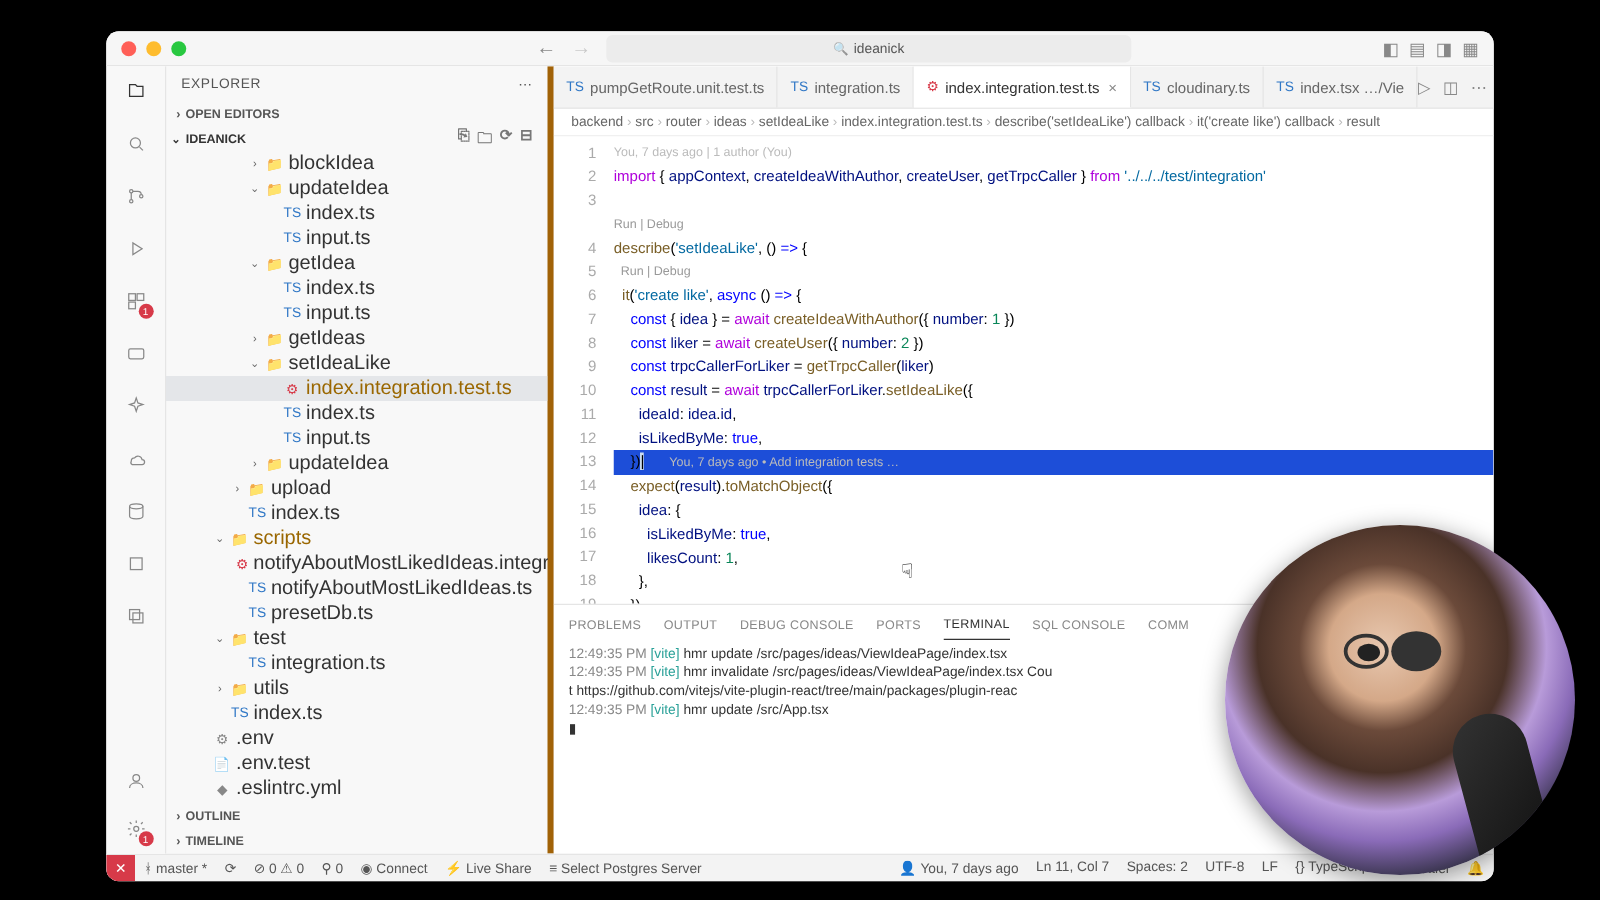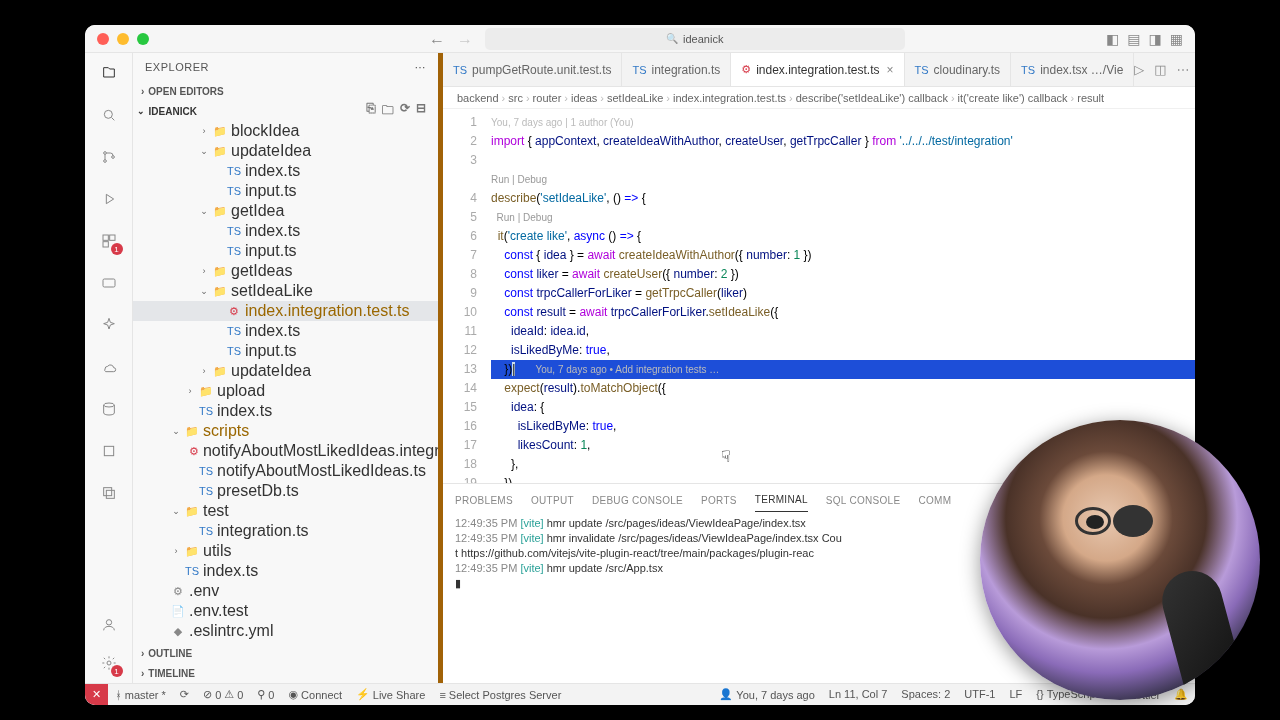--- a/index.html
+++ b/index.html
@@ -448,21 +448,21 @@
     <div class="sb-item">⟳</div>
     <div class="sb-item">⊘ <span>0</span> ⚠ <span>0</span></div>
     <div class="sb-item">⚲ <span>0</span></div>
     <div class="sb-item">◉ <span>Connect</span></div>
     <div class="sb-item">⚡ <span>Live Share</span></div>
     <div class="sb-item">≡ <span>Select Postgres Server</span></div>
     <div class="right">
       <div class="sb-item">👤 <span>You, 7 days ago</span></div>
       <div class="sb-item">Ln 11, Col 7</div>
       <div class="sb-item">Spaces: 2</div>
-      <div class="sb-item">UTF-1</div>
+      <div class="sb-item">UTF-8</div>
       <div class="sb-item">LF</div>
       <div class="sb-item">{} <span>TypeScript</span></div>
       <div class="sb-item">✓ <span>Prettier</span></div>
       <div class="sb-item">🔔</div>
     </div>
   </div>
 
 </div>
 
 <div class="webcam">

